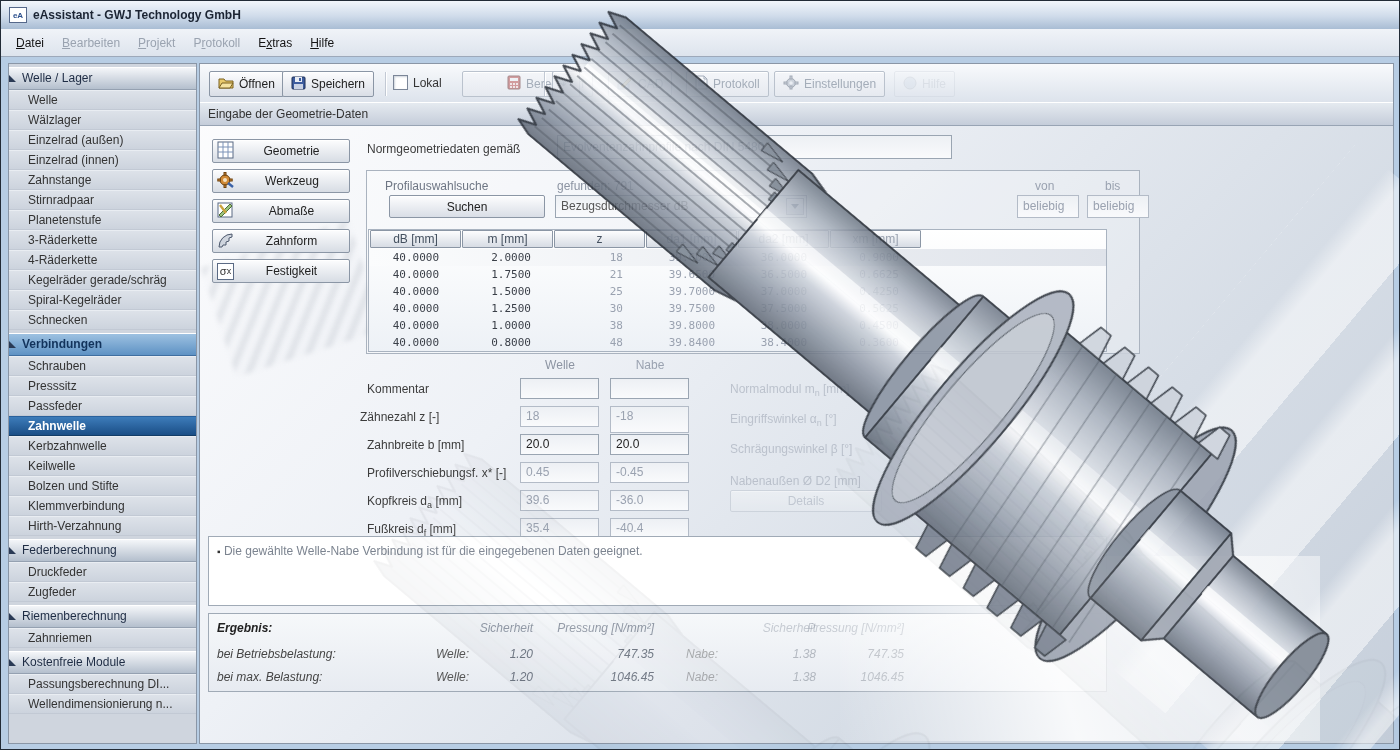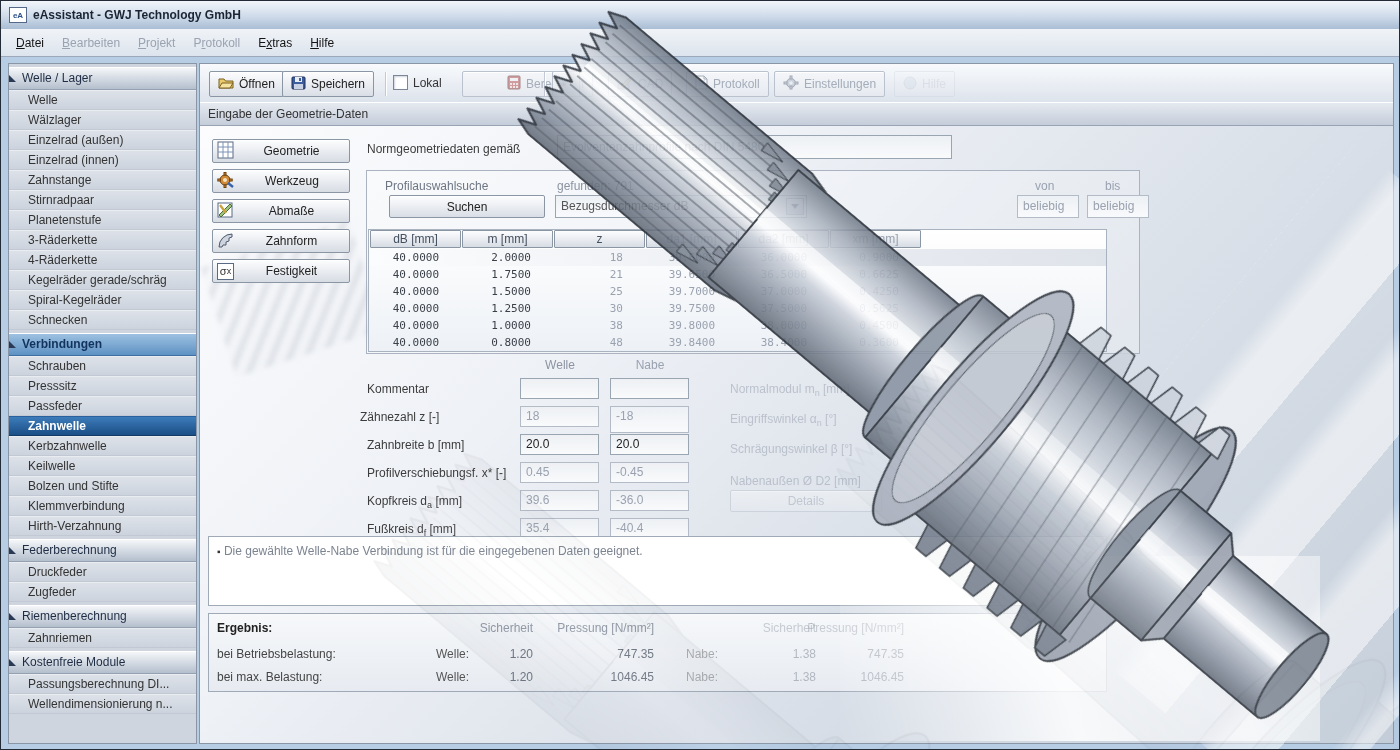--- a/index.html
+++ b/index.html
@@ -77,21 +77,21 @@
   .trow{position:absolute;left:0;width:100%;height:17px;}
   .trow.sel{background:linear-gradient(90deg,#fbfcfd,#dfe3ea);}
   .tc{position:absolute;top:0;height:17px;line-height:17px;text-align:right;box-sizing:border-box;padding-right:22px;
       font-family:"DejaVu Sans Mono",monospace;font-size:11px;}
   .tc.dark{color:#3a3f48;}
   .tc.lite{color:#9aa2b0;}
   .sub{font-size:9px;vertical-align:sub;}
   .fadegrp{opacity:.55;}
   .msgbox{position:absolute;background:#fff;border:1px solid #a0aab6;color:#7c8490;}
   .resbox{position:absolute;background:linear-gradient(#f6f8fa,#e7ebf1);border:1px solid #a0aab6;}
-  .r-cell{position:absolute;white-space:nowrap;}
+  .r-cell{position:absolute;white-space:nowrap;font-style:italic;}
   .r-num{text-align:right;color:#6c7480;}
   .r-head{color:#8f97a4;}
   .r-fade{opacity:.45;}
   .wash{position:absolute;pointer-events:none;}
   .overlay{position:absolute;left:0;top:0;pointer-events:none;z-index:50;}
   .ghostblob{position:absolute;pointer-events:none;opacity:.5;filter:blur(2px);
     background:repeating-linear-gradient(130deg,rgba(115,126,142,.30) 0 7px,rgba(205,210,218,.12) 7px 16px);
     transform:rotate(-18deg);}
 </style>
 </head>

